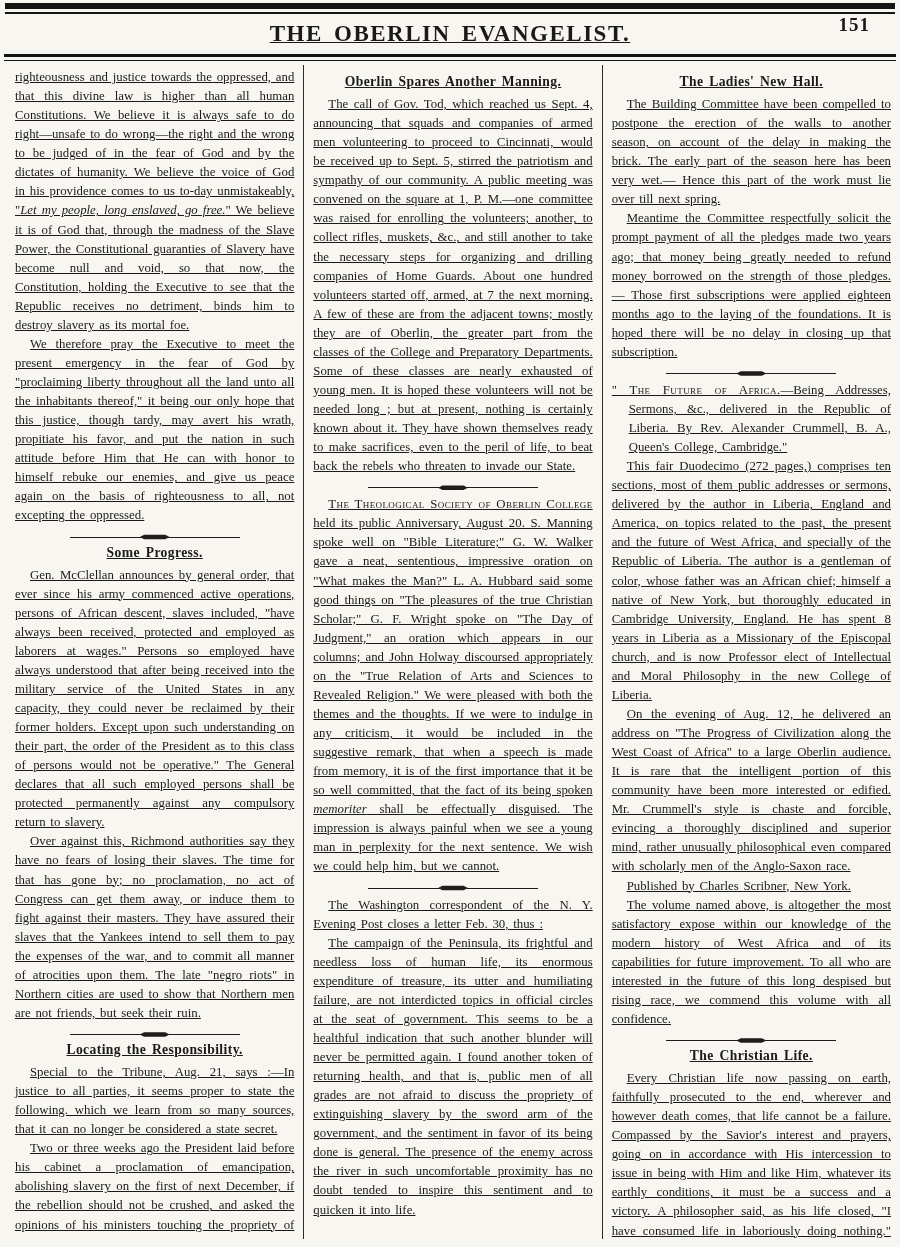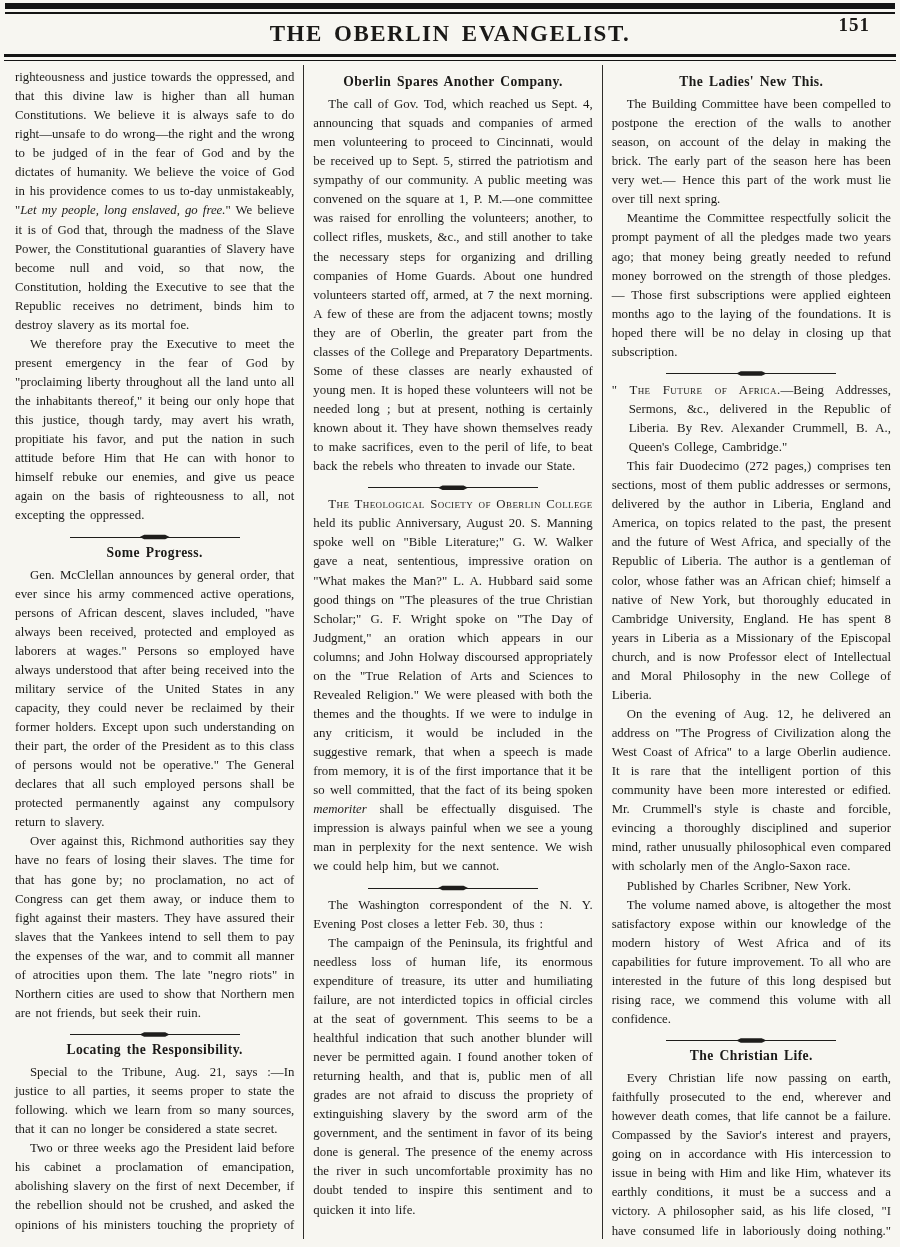--- a/index.html
+++ b/index.html
@@ -5,20 +5,21 @@
   html,body { margin:0; padding:0; background:#e9e7e1; }
   .page {
     position:relative;
     width:900px; height:1247px;
     margin:0 auto;
     background:#f7f6f1;
     color:#1b1a18;
     font-family:"Liberation Serif", serif;
     overflow:hidden;
     box-sizing:border-box;
+    text-decoration:underline;
   }
   .rule-top {
     margin:3px 5px 0 5px;
     height:3px;
     border-top:6px solid #141414;
     border-bottom:2px solid #141414;
   }
   header.masthead {
     position:relative;
     text-align:center;
@@ -117,34 +118,34 @@
         <p><span>Gen. McClellan announces by general order, that ever since his army commenced active operations, persons of African descent, slaves included, "have always been received, protected and employed as laborers at wages."  Persons so employed have always understood that after being received into the military service of the United States in any capacity, they could never be reclaimed by their former holders.  Except upon such understanding on their part, the order of the President as to this class of persons would not be operative."  The General declares that all such employed persons shall be protected permanently against any compulsory return to slavery.</span></p>
         <p><span>Over against this, Richmond authorities say they have no fears of losing their slaves.  The time for that has gone by;  no proclamation, no act of Congress can get them away, or induce them to fight against their masters.  They have assured their slaves that the Yankees intend to sell them to pay the expenses of the war, and to commit all manner of atrocities upon them.  The late "negro riots" in Northern cities are used to show that Northern men are not friends, but seek their ruin.</span></p>
         <div class="divider">
           <span class="diamond"></span>
         </div>
         <h2 class="sec-head">Locating the Responsibility.</h2>
         <p><span>Special to the Tribune, Aug. 21, says :—In justice to all parties, it seems proper to state the following. which we learn from so many sources, that it can no longer be considered a state secret.</span></p>
         <p><span>Two or three weeks ago the President laid before his cabinet a proclamation of emancipation, abolishing slavery on the first of next December, if the rebellion should not be crushed, and asked the opinions of his ministers touching the propriety of issuing it.  All but two, Mr. Smith, we believe being absent, approved.  Sec'y Seward and P. M. Blair, however, opposed it with all their might, and the result is, it did not appear.  It is understood the subject came up at more than one Cabinet meeting, but Seward and Blair remained a resolute minority.</span></p>
       </section>
       <section class="col">
-        <h2 class="sec-head">Oberlin Spares Another Company.</h2>
+        <h2 class="sec-head">Oberlin Spares Another Manning.</h2>
         <p><span>The call of Gov. Tod, which reached us Sept. 4, announcing that squads and companies of armed men volunteering to proceed to Cincinnati, would be received up to Sept. 5, stirred the patriotism and sympathy of our community.  A public meeting was convened on the square at 1, P. M.—one committee was raised for enrolling the volunteers; another, to collect rifles, muskets, &amp;c., and still another to take the necessary steps for organizing and drilling companies of Home Guards.  About one hundred volunteers started off, armed, at 7 the next morning.  A few of these are from the adjacent towns; mostly they are of Oberlin, the greater part from the classes of the College and Preparatory Departments. Some of these classes are nearly exhausted of young men.  It is hoped these volunteers will not be needed long ; but at present, nothing is certainly known about it.  They have shown themselves ready to make sacrifices, even to the peril of life, to beat back the rebels who threaten to invade our State.</span></p>
         <div class="divider">
           <span class="diamond"></span>
         </div>
         <p><span class="smallcaps">The Theological Society of Oberlin College</span><span> held its public Anniversary, August 20.  S. Manning spoke well on "Bible Literature;" G. W. Walker gave a neat, sententious, impressive oration on "What makes the Man?"  L. A. Hubbard said some good things on "The pleasures of the true Christian Scholar;" G. F. Wright spoke on "The Day of Judgment," an oration which appears in our columns; and John Holway discoursed appropriately on the "True Relation of Arts and Sciences to Revealed Religion."  We were pleased with both the themes and the thoughts.  If we were to indulge in any criticism, it would be included in the suggestive remark, that when a speech is made from memory, it is of the first importance that it be so well committed, that the fact of its being spoken </span><i>memoriter</i><span> shall be effectually disguised.  The impression is always painful when we see a young man in perplexity for the next sentence.  We wish we could help him, but we cannot.</span></p>
         <div class="divider">
           <span class="diamond"></span>
         </div>
         <p><span>The Washington correspondent of the N. Y. Evening Post closes a letter Feb. 30, thus :</span></p>
         <p><span>The campaign of the Peninsula, its frightful and needless loss of human life, its enormous expenditure of treasure, its utter and humiliating failure, are not interdicted topics in official circles at the seat of government.  This seems to be a healthful indication that such another blunder will never be permitted again.  I found another token of returning health, and that is, public men of all grades are not afraid to discuss the propriety of extinguishing slavery by the sword arm of the government, and the sentiment in favor of its being done is general.  The presence of the enemy across the river in such uncomfortable proximity has no doubt tended to inspire this sentiment and to quicken it into life.</span></p>
       </section>
       <section class="col">
-        <h2 class="sec-head">The Ladies' New This.</h2>
+        <h2 class="sec-head">The Ladies' New Hall.</h2>
         <p><span>The Building Committee have been compelled to postpone the erection of the walls to another season, on account of the delay in making the brick.  The early part of the season here has been very wet.— Hence this part of the work must lie over till next spring.</span></p>
         <p><span>Meantime the Committee respectfully solicit the prompt payment of all the pledges made two years ago; that money being greatly needed to refund money borrowed on the strength of those pledges.— Those first subscriptions were applied eighteen months ago to the laying of the foundations.  It is hoped there will be no delay in closing up that subscription.</span></p>
         <div class="divider">
           <span class="diamond"></span>
         </div>
         <p class="cite"><span class="smallcaps">" The Future of Africa.</span><span>—Being Addresses, Sermons, &amp;c., delivered in the Republic of Liberia. By Rev. Alexander Crummell, B. A., Queen's College, Cambridge."</span></p>
         <p><span>This fair Duodecimo (272 pages,) comprises ten sections, most of them public addresses or sermons, delivered by the author in Liberia, England and America, on topics related to the past, the present and the future of West Africa, and specially of the Republic of Liberia.  The author is a gentleman of color, whose father was an African chief; himself a native of New York, but thoroughly educated in Cambridge University, England.  He has spent 8 years in Liberia as a Missionary of the Episcopal church, and is now Professor elect of Intellectual and Moral Philosophy in the new College of Liberia.</span></p>
         <p><span>On the evening of Aug. 12, he delivered an address on "The Progress of Civilization along the West Coast of Africa" to a large Oberlin audience. It is rare that the intelligent portion of this community have been more interested or edified.  Mr. Crummell's style is chaste and forcible, evincing a thoroughly disciplined and superior mind, rather unusually philosophical even compared with scholarly men of the Anglo-Saxon race.</span></p>
         <p><span>Published by Charles Scribner, New York.</span></p>
         <p><span>The volume named above, is altogether the most satisfactory expose within our knowledge of the modern history of West Africa and of its capabilities for future improvement.  To all who are interested in the future of this long despised but rising race, we commend this volume with all confidence.</span></p>

